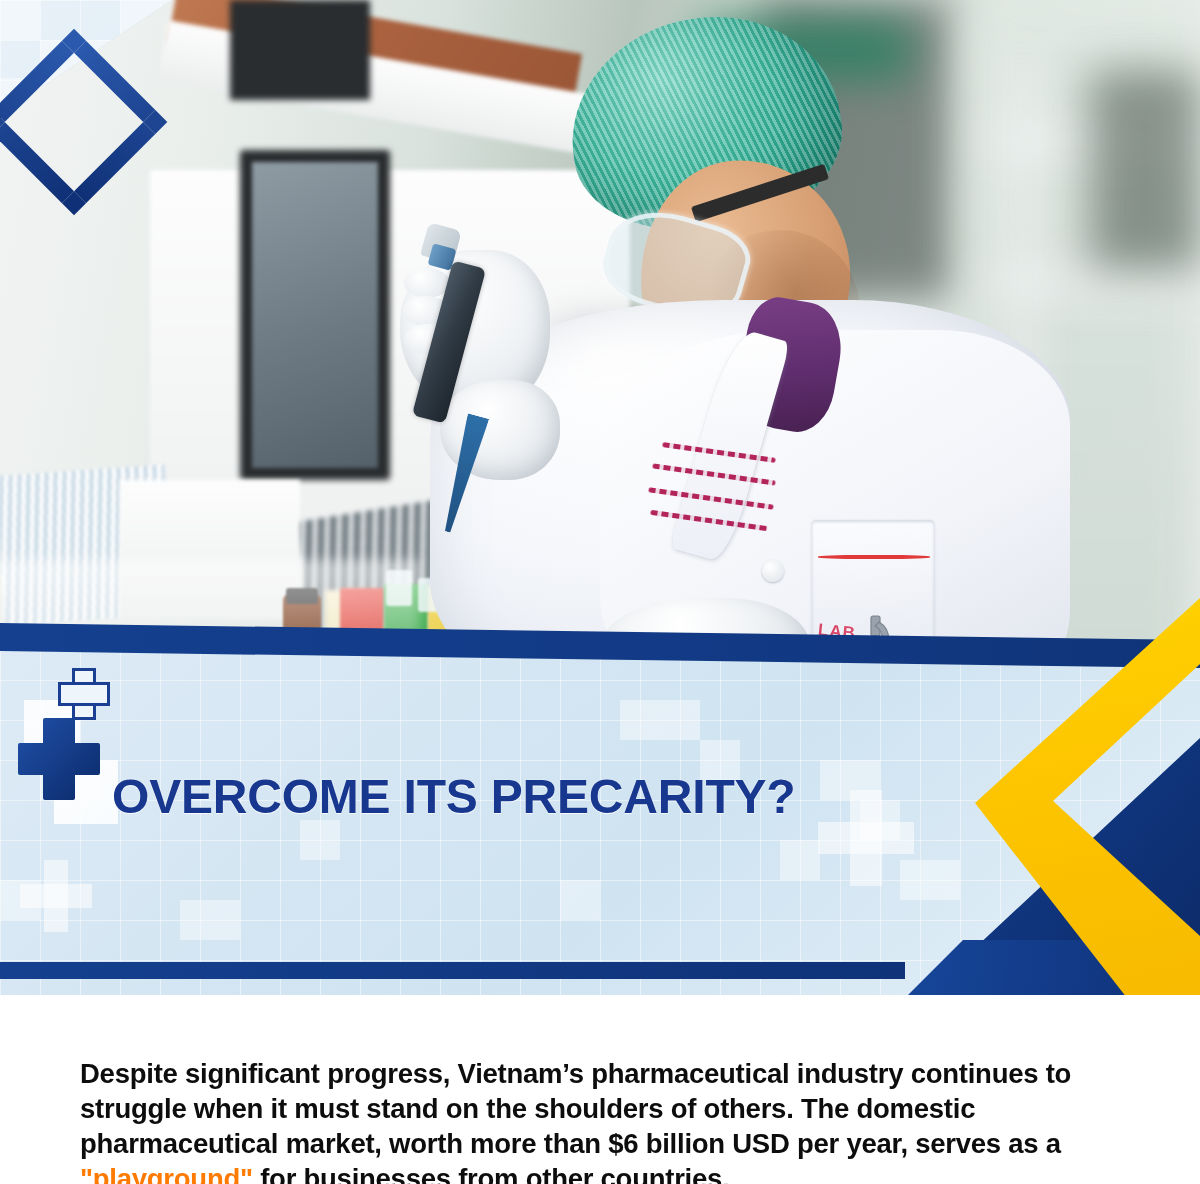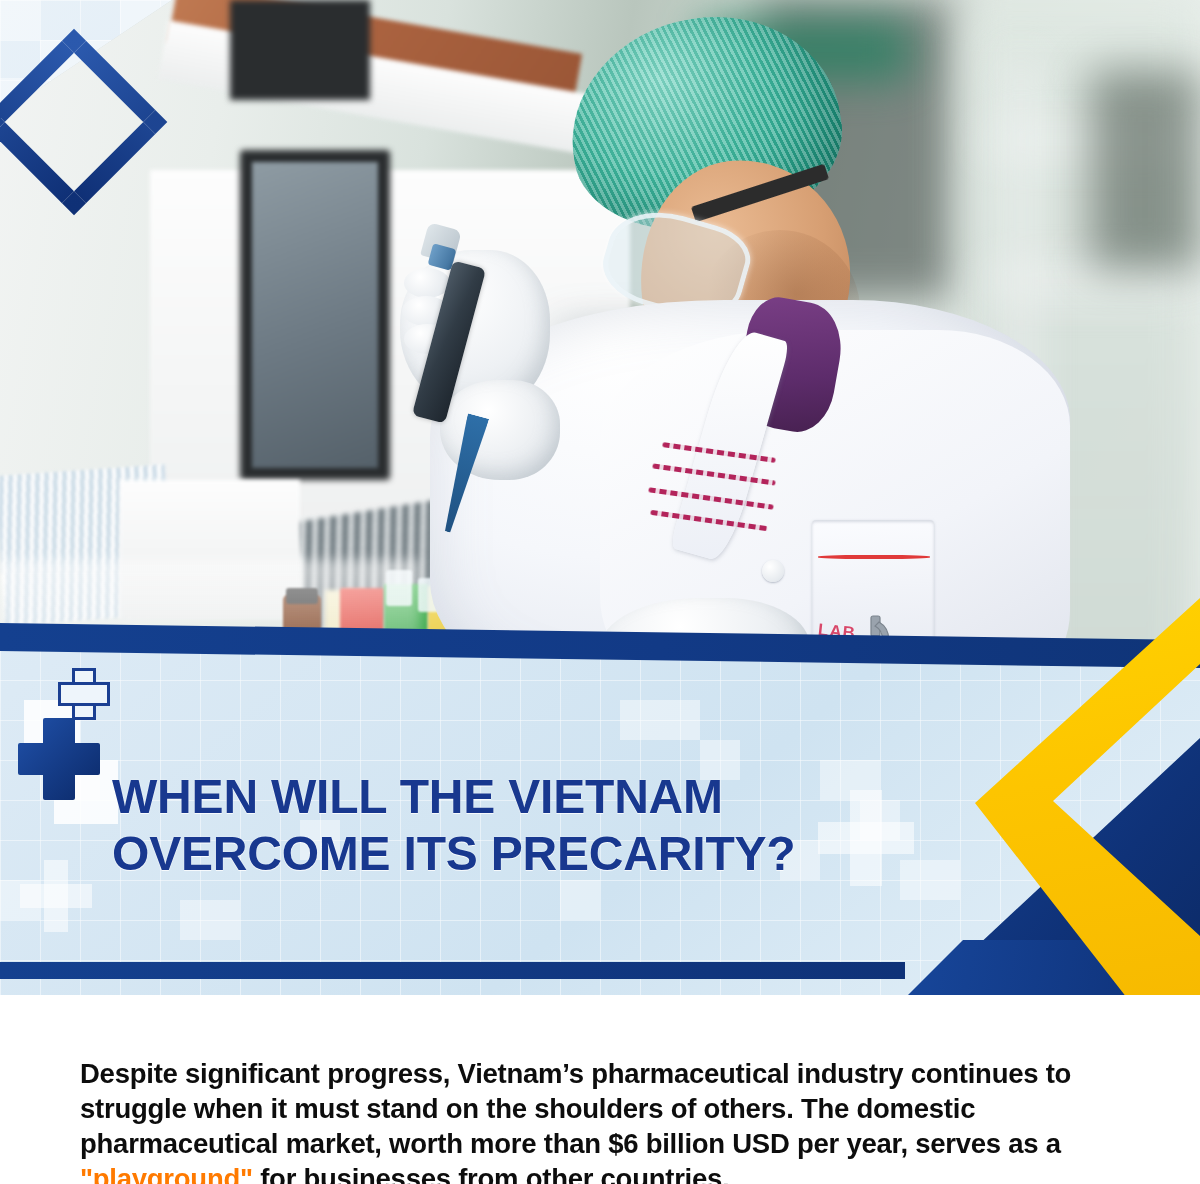--- a/index.html
+++ b/index.html
@@ -546,21 +546,20 @@
       <i style="left:0;top:14px;width:46px;height:18px;"></i>
     </div>
     <div class="wsq" style="left:54px;top:760px;width:64px;height:64px;"></div>
     <div class="cross-solid">
       <i style="left:25px;top:0;width:32px;height:82px;border-radius:2px;"></i>
       <i style="left:0;top:25px;width:82px;height:32px;border-radius:2px;"></i>
     </div>
 
     <div id="headline-area">
       <div class="headline">
-        <span class="ln">WHEN WILL THE VIETNAM</span>
         <span class="ln">OVERCOME ITS PRECARITY?</span>
       </div>
     </div>
 
     <div id="blue-bar"></div>
     <div id="blue-wedge"></div>
     <div id="blue-wedge2"></div>
     <div id="yellow-chevron"></div>
 
     <div id="diamond"></div>

